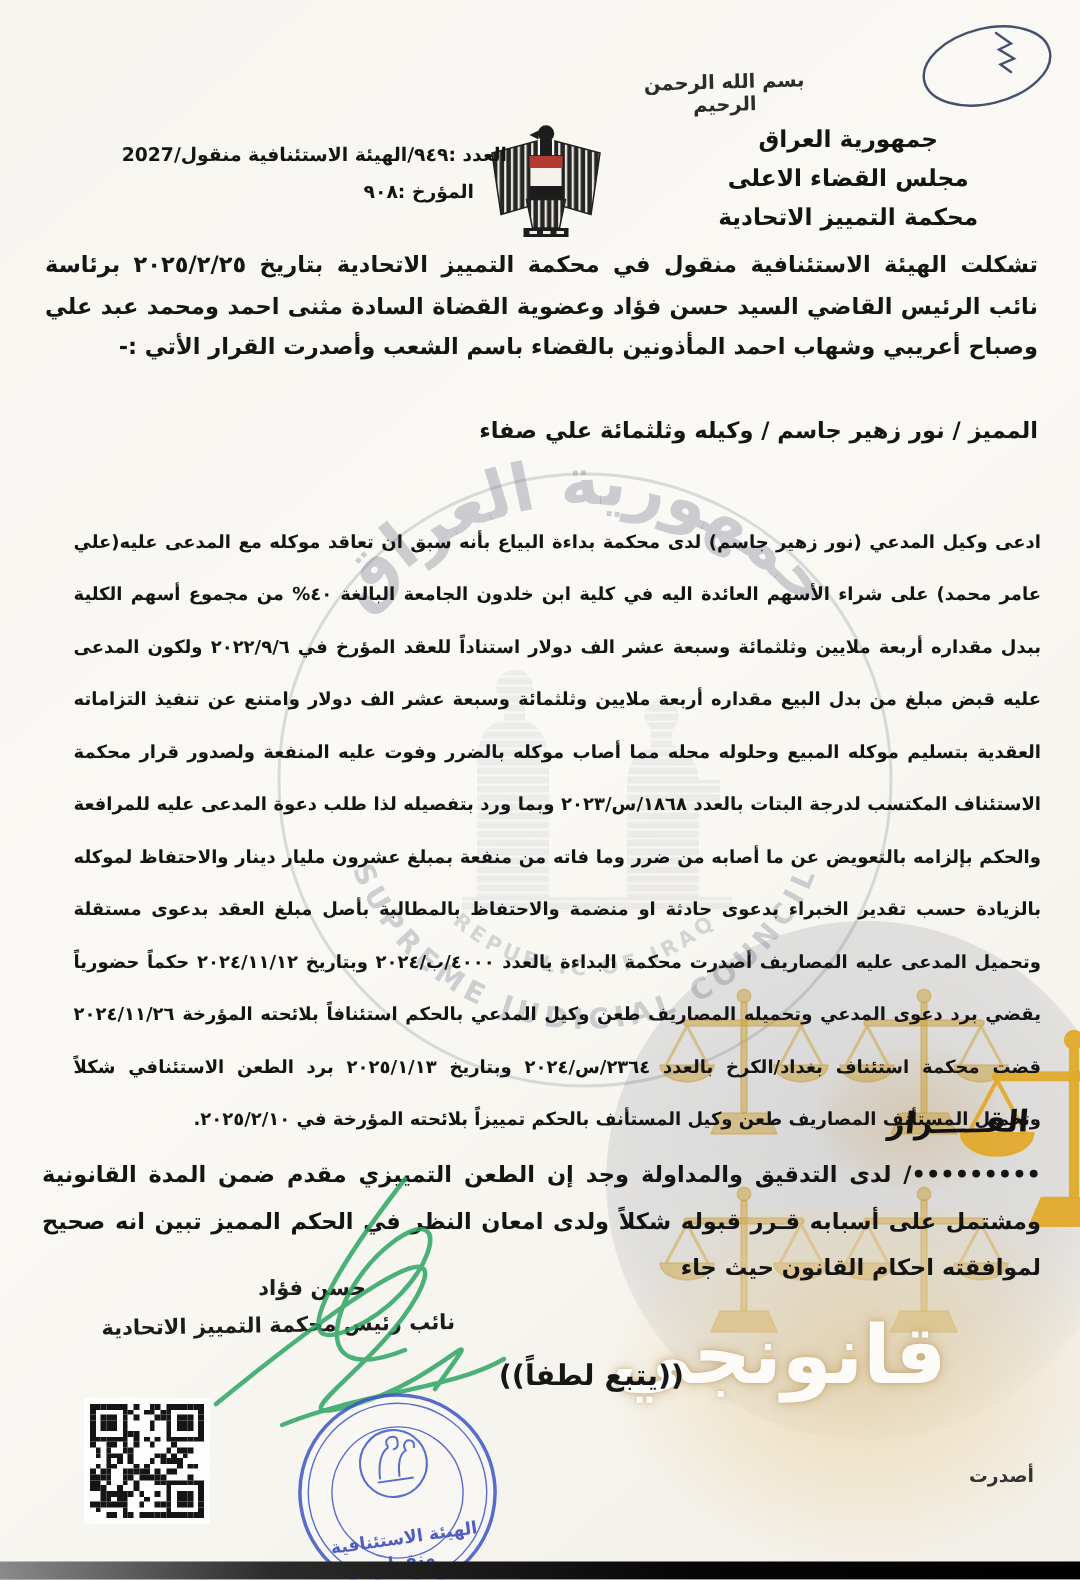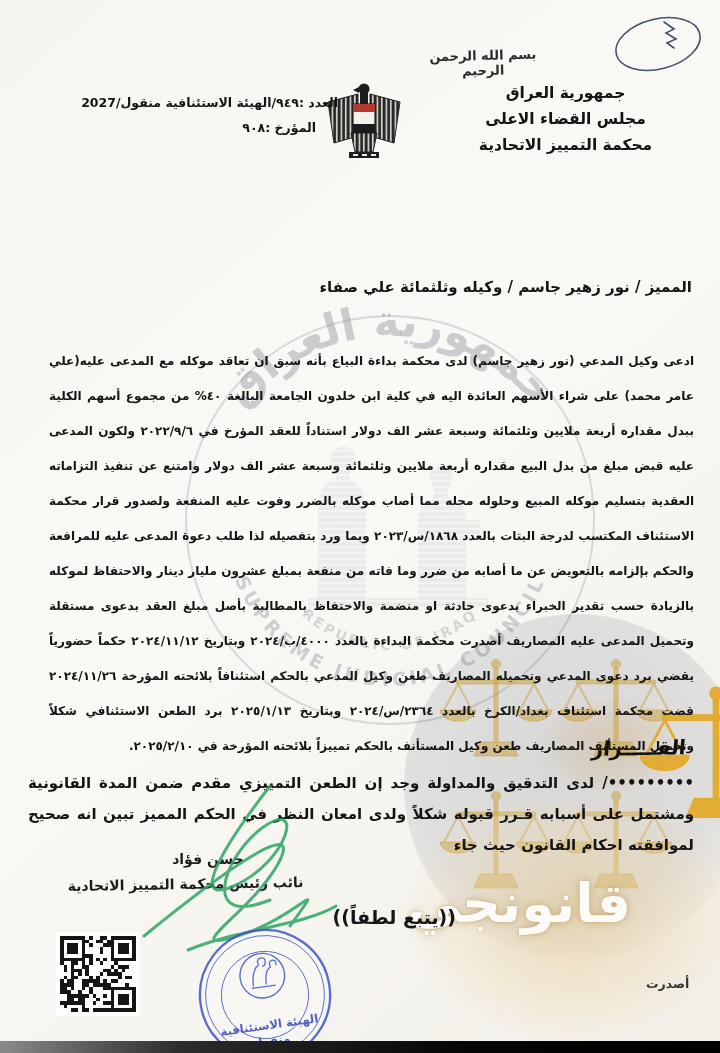--- a/index.html
+++ b/index.html
@@ -178,20 +178,21 @@
     <rect x="33" y="74" width="5" height="2" fill="#efece4"></rect>
     <rect x="42" y="74" width="5" height="2" fill="#efece4"></rect>
     <rect x="51" y="74" width="5" height="2" fill="#efece4"></rect>
   </svg>
 
   <div class="abs hdr-left">
     <div>العدد :٩٤٩/الهيئة الاستئنافية منقول/2027</div>
     <div class="serial">المؤرخ :٩٠٨</div>
   </div>
 
+  <div class="abs intro">تشكلت الهيئة الاستئنافية منقول في محكمة التمييز الاتحادية بتاريخ ٢٠٢٥/٢/٢٥ برئاسة نائب الرئيس القاضي السيد حسن فؤاد وعضوية القضاة السادة مثنى احمد ومحمد عبد علي وصباح أعريبي وشهاب احمد المأذونين بالقضاء باسم الشعب وأصدرت القرار الأتي :-</div>
 
   <div class="abs parties">
     <div>المميز / نور زهير جاسم / وكيله وثلثمائة علي صفاء</div>
   </div>
 
   <div class="abs body-text">ادعى وكيل المدعي (نور زهير جاسم) لدى محكمة بداءة البياع بأنه سبق ان تعاقد موكله مع المدعى عليه(علي عامر محمد) على شراء الأسهم العائدة اليه في كلية ابن خلدون الجامعة البالغة ٤٠% من مجموع أسهم الكلية ببدل مقداره أربعة ملايين وثلثمائة وسبعة عشر الف دولار استناداً للعقد المؤرخ في ٢٠٢٢/٩/٦ ولكون المدعى عليه قبض مبلغ من بدل البيع مقداره أربعة ملايين وثلثمائة وسبعة عشر الف دولار وامتنع عن تنفيذ التزاماته العقدية بتسليم موكله المبيع وحلوله محله مما أصاب موكله بالضرر وفوت عليه المنفعة ولصدور قرار محكمة الاستئناف المكتسب لدرجة البتات بالعدد ١٨٦٨/س/٢٠٢٣ وبما ورد بتفصيله لذا طلب دعوة المدعى عليه للمرافعة والحكم بإلزامه بالتعويض عن ما أصابه من ضرر وما فاته من منفعة بمبلغ عشرون مليار دينار والاحتفاظ لموكله بالزيادة حسب تقدير الخبراء بدعوى حادثة او منضمة والاحتفاظ بالمطالبة بأصل مبلغ العقد بدعوى مستقلة وتحميل المدعى عليه المصاريف أصدرت محكمة البداءة بالعدد ٤٠٠٠/ب/٢٠٢٤ وبتاريخ ٢٠٢٤/١١/١٢ حكماً حضورياً يقضي برد دعوى المدعي وتحميله المصاريف طعن وكيل المدعي بالحكم استئنافاً بلائحته المؤرخة ٢٠٢٤/١١/٢٦ قضت محكمة استئناف بغداد/الكرخ بالعدد ٢٣٦٤/س/٢٠٢٤ وبتاريخ ٢٠٢٥/١/١٣ برد الطعن الاستئنافي شكلاً وتحميل المستأنف المصاريف طعن وكيل المستأنف بالحكم تمييزاً بلائحته المؤرخة في ٢٠٢٥/٢/١٠.</div>
 
   <div class="abs decision-heading">القـــــرار</div>
 
   <div class="abs decision-text">

